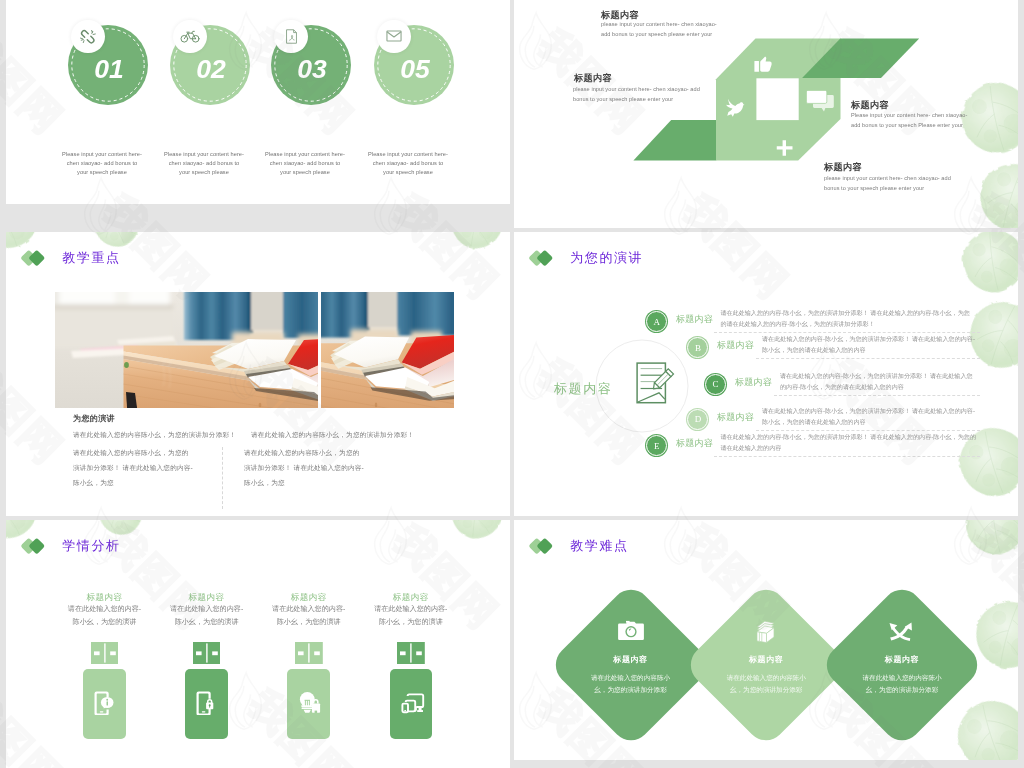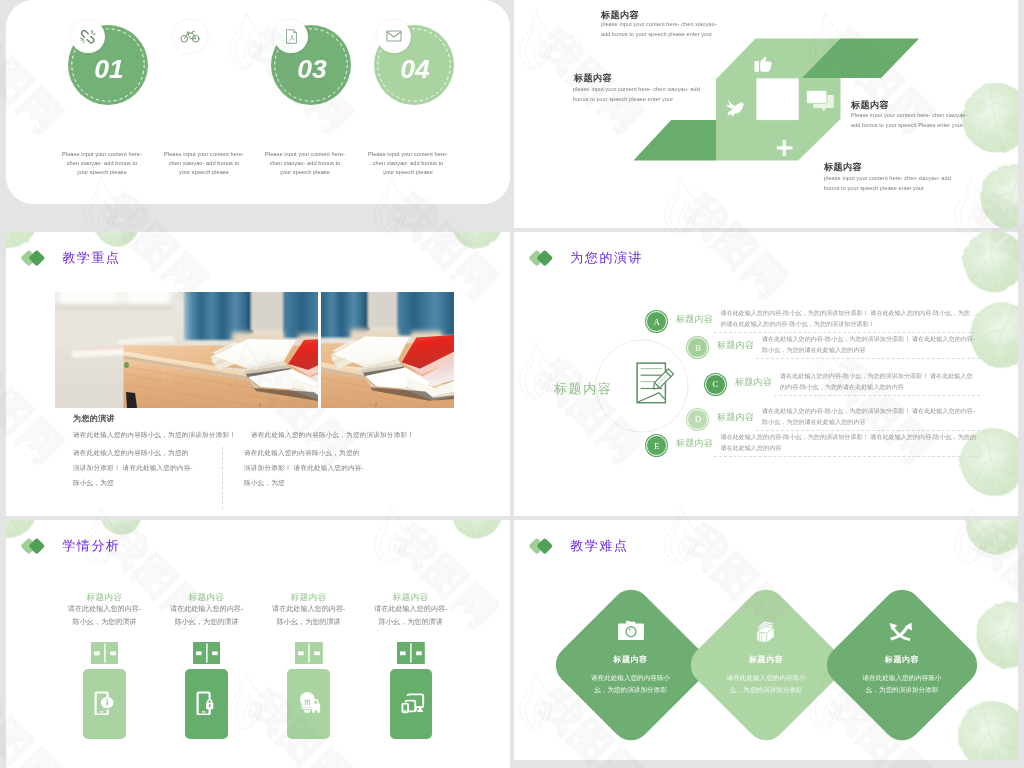--- a/index.html
+++ b/index.html
@@ -5,21 +5,21 @@
   * { box-sizing: border-box; }
   html,body { margin:0; padding:0; }
   body {
     width:1024px; height:768px; overflow:hidden;
     background:#e4e4e4;
     font-family:"Liberation Sans", sans-serif;
     -webkit-font-smoothing:antialiased;
   }
   .grid { position:absolute; left:0; top:0; width:1024px; height:768px; }
   .slide { position:absolute; background:#fff; overflow:hidden; }
-  .s1 { left:6px;  top:0px;   width:504px; height:204px;border-radius:27px; }
+  .s1 { left:6px;  top:0px;   width:504px; height:204px; }
   .s2 { left:514px;top:0px;   width:504px; height:228px; }
   .s3 { left:6px;  top:232px; width:504px; height:284px; }
   .s4 { left:514px;top:232px; width:504px; height:284px; }
   .s5 { left:6px;  top:520px; width:504px; height:248px; }
   .s6 { left:514px;top:520px; width:504px; height:240px; }
   .bigcirc {
     position:absolute; width:80px; height:80px; border-radius:50%;
     display:flex; align-items:center; justify-content:center;
   }
   .dashring { position:absolute; left:0; top:0; width:80px; height:80px; }
@@ -113,20 +113,26 @@
           <path d="M6.6 15.4 L4.0 16.3"></path>
             <path d="M5.6 14.4 L3.1 13.7"></path>
             <path d="M7.4 16.7 L6.5 19.2"></path>
         </g>
       </svg>
     </div>
     <div class="capt" style="left:26.0px;top:150px">Please input your content here-
 chen xiaoyao- add bonus to
 your speech please</div>
 
+    <div class="bigcirc" style="left:164px;top:25px;background:#a9d3a1">
+      <svg class="dashring" viewBox="0 0 80 80">
+          <circle cx="40" cy="40" r="36.2" fill="none" stroke="rgba(255,255,255,.95)" stroke-width="1" stroke-dasharray="3.1 2.9"></circle>
+        </svg>
+      <div class="bignum" style="transform:translate(1px,4px)">02</div>
+    </div>
     <div class="icocirc" style="left:167.4px;top:19.6px">
       <svg class="icosvg" width="20" height="20" viewBox="0 0 24 24" fill="none" stroke="#6b8f6b" stroke-width="1.15" stroke-linecap="round" stroke-linejoin="round">
         <circle cx="5.2" cy="15.3" r="4"></circle>
         <circle cx="18.8" cy="15.3" r="4"></circle>
         <path d="M5.2 15.3 L9.3 8.6 L15.0 8.6 L18.8 15.3"></path>
         <path d="M9.3 8.6 L12.4 15.3 L18.8 15.3"></path>
         <path d="M8.2 7.4 L11.0 7.4"></path>
         <path d="M14.1 8.6 L15.4 6.4 L17.2 6.4"></path>
       </svg>
     </div>
@@ -148,21 +154,21 @@
       </svg>
     </div>
     <div class="capt" style="left:229.0px;top:150px">Please input your content here-
 chen xiaoyao- add bonus to
 your speech please</div>
 
     <div class="bigcirc" style="left:368px;top:25px;background:#a9d3a1">
       <svg class="dashring" viewBox="0 0 80 80">
           <circle cx="40" cy="40" r="36.2" fill="none" stroke="rgba(255,255,255,.95)" stroke-width="1" stroke-dasharray="3.1 2.9"></circle>
         </svg>
-      <div class="bignum" style="transform:translate(1px,4px)">04</div>
+      <div class="bignum" style="transform:translate(1px,4px)">05</div>
     </div>
     <div class="icocirc" style="left:371.4px;top:19.6px">
       <svg class="icosvg" width="18" height="18" viewBox="0 0 24 24" fill="none" stroke="#8fa78f" stroke-width="1.45" stroke-linejoin="round">
         <rect x="2.6" y="5.4" width="18.8" height="13.2" rx="0.6"></rect>
         <path d="M2.6 6.3 L12 13.4 L21.4 6.3"></path>
       </svg>
     </div>
     <div class="capt" style="left:332.0px;top:150px">Please input your content here-
 chen xiaoyao- add bonus to
 your speech please</div>

